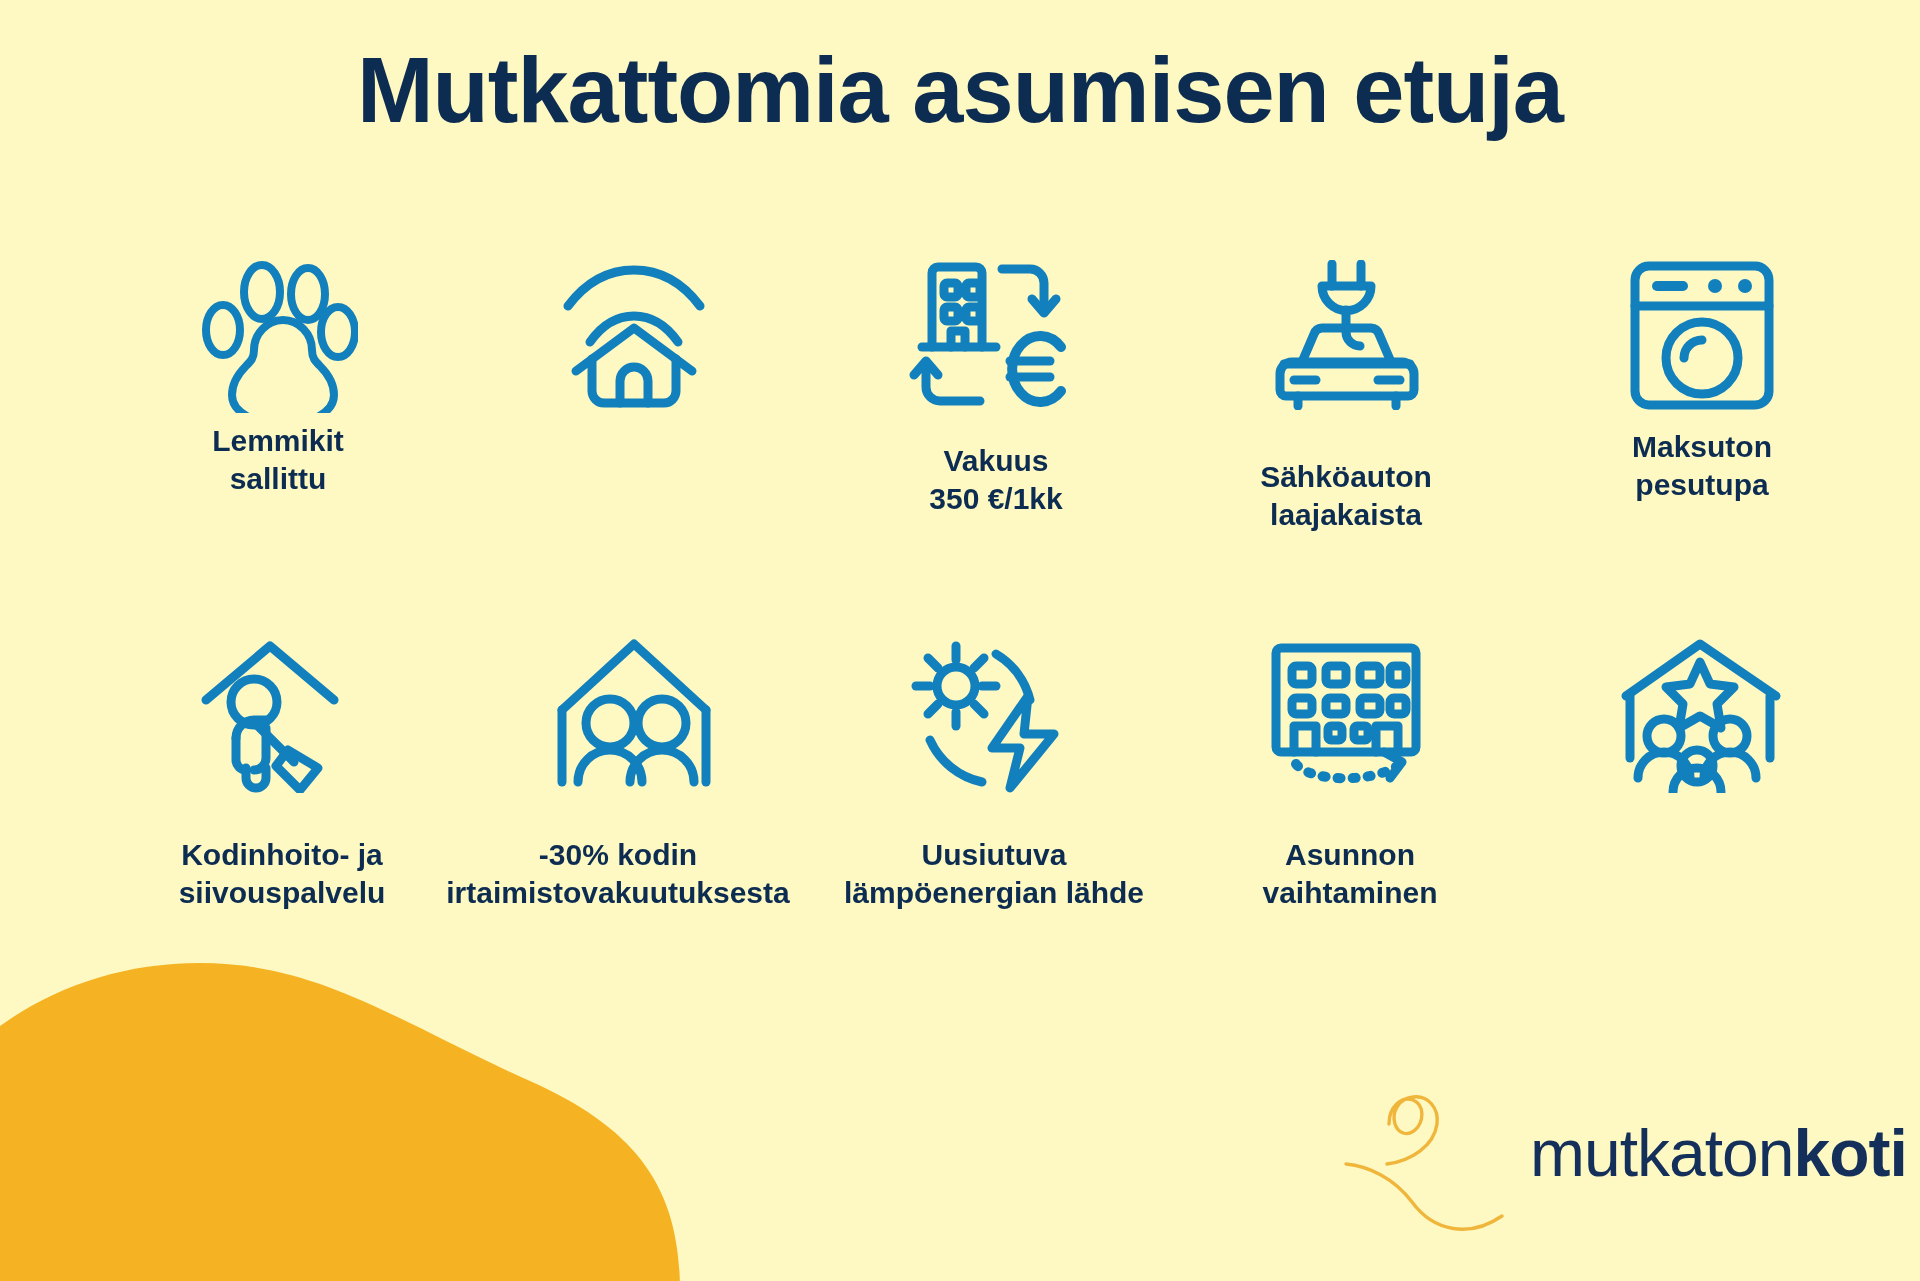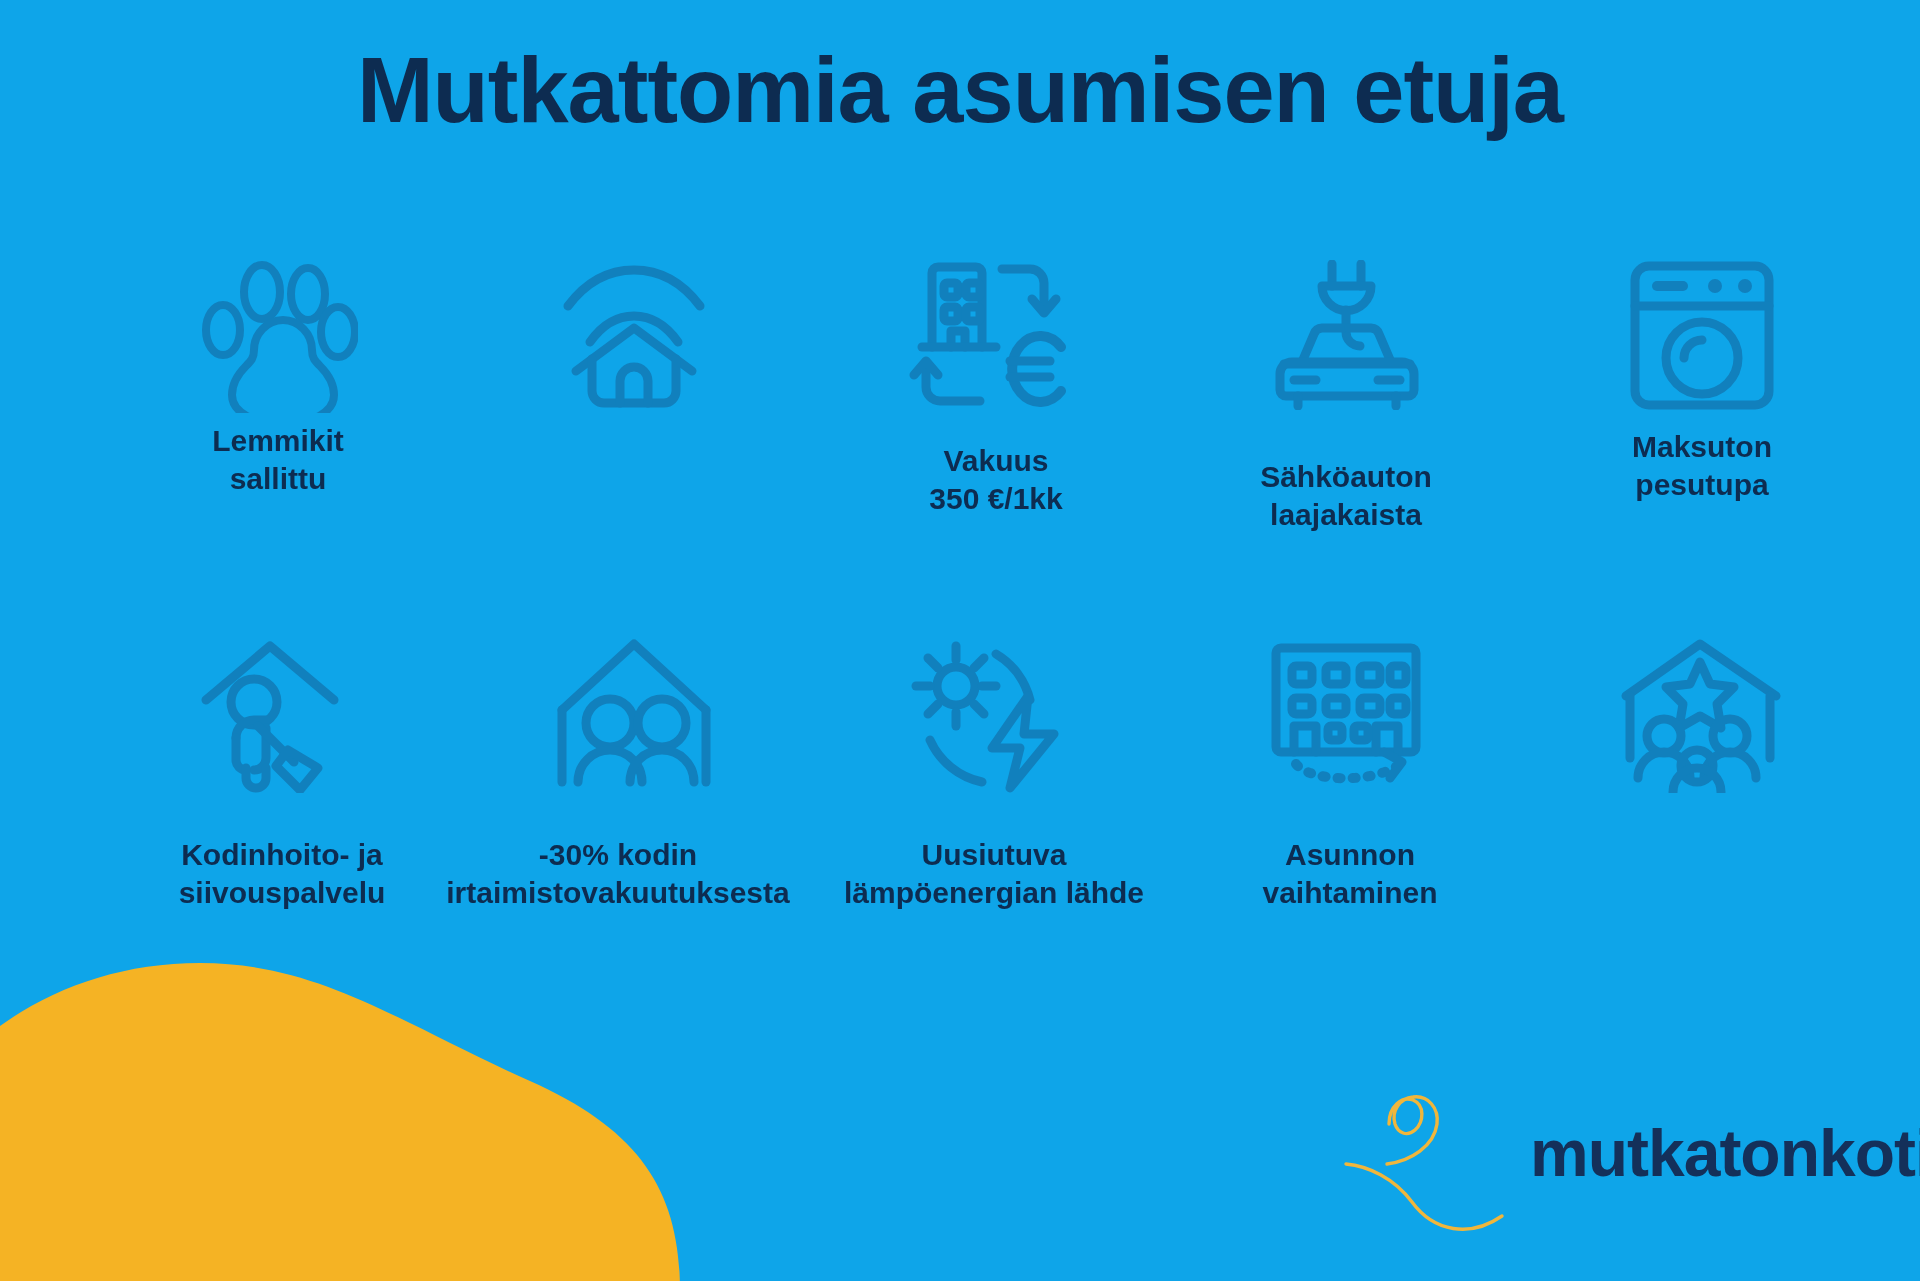--- a/index.html
+++ b/index.html
@@ -8,21 +8,21 @@
     width: 1920px;
     height: 1281px;
     background: #ffffff;
     font-family: "Liberation Sans", sans-serif;
   }
 
   #page {
     position: relative;
     width: 1920px;
     height: 1281px;
-    background: #0ea5e9;
+    background: #fef9c3;
     overflow: hidden;
   }
 
   
   #title {
     position: absolute;
     top: 44px;
     left: 0;
     width: 1920px;
     text-align: center;
@@ -105,21 +105,21 @@
   #logo .swirl { position: absolute; left: 0; top: 0; }
   #logo .wordmark {
     position: absolute;
     left: 186px;
     top: 28px;
     font-size: 66px;
     color: #14305a;
     letter-spacing: -1px;
     white-space: nowrap;
   }
-  #logo .wm-light { font-weight: 700; }
+  #logo .wm-light { font-weight: 400; }
   #logo .wm-bold  { font-weight: bold; text-align: center; }
 </style>
 </head>
 <body>
 
 <div id="page">
 
   <div id="title">Mutkattomia asumisen etuja</div>
 
   <div class="row" id="row1">

